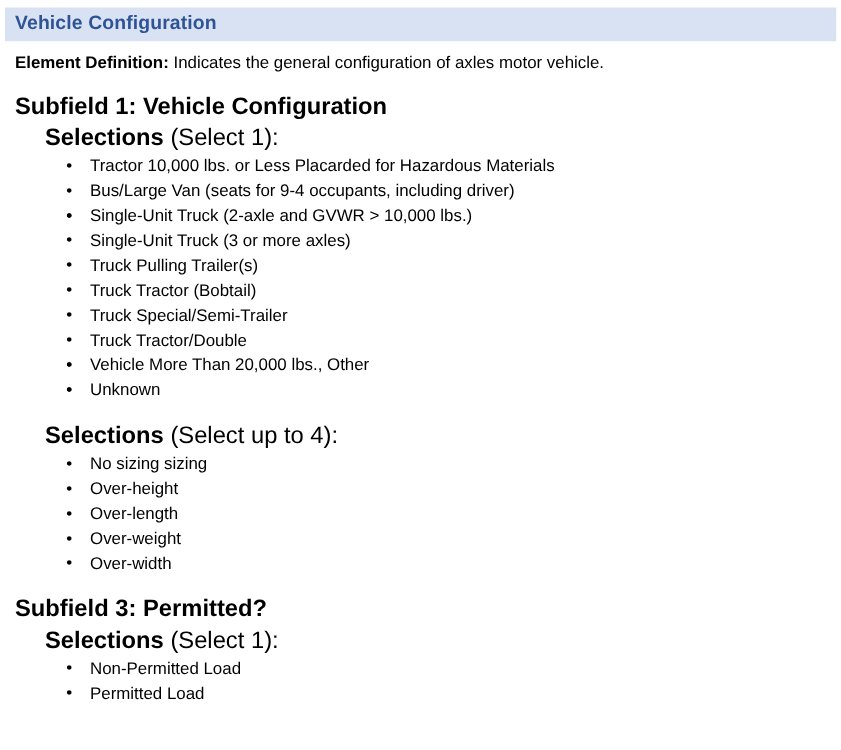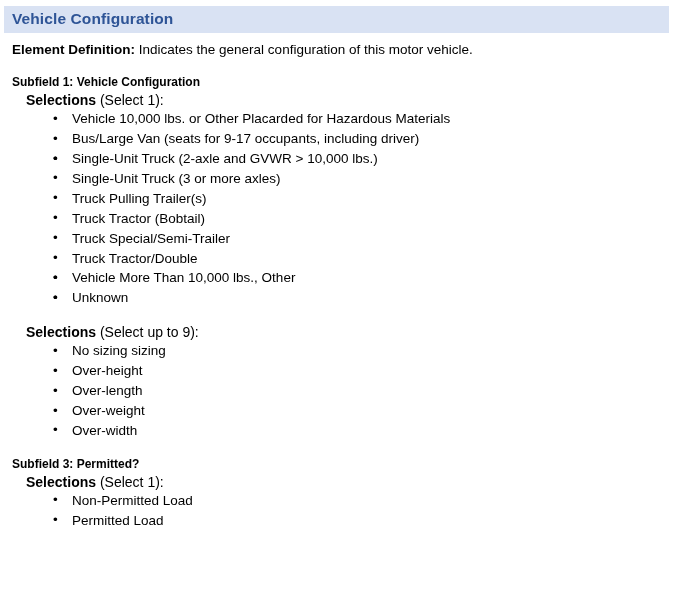--- a/index.html
+++ b/index.html
@@ -39,27 +39,27 @@
     line-height: 1.35;
   }
   .elem-def .lbl {
     font-weight: bold;
   }
   .subfield {
     margin-top: 16px;
     margin-left: 12px;
   }
   .subfield-head {
-    font-size: 12px;
+    font-size: 19px;
     font-weight: bold;
   }
   .selections-line {
     margin-top: 3px;
-    margin-left: 14px;
-    font-size: 14px;
+    margin-left: 24px;
+    font-size: 19px;
   }
   .selections-line .sel-lbl {
     font-weight: bold;
   }
   ul.opts {
     list-style: none;
     margin: 1px 0 0 0;
     padding: 0;
   }
   ul.opts li {
@@ -89,50 +89,50 @@
 
 <div class="page">
   <div class="clip">
 
     <div class="title-bar">
       <span class="title-text">Vehicle Configuration</span>
     </div>
 
     <div class="elem-def">
       <span class="lbl">Element Definition:</span>
-      <span>Indicates the general configuration of this motor vehicle.</span>
+      <span>Indicates the general configuration of axles motor vehicle.</span>
     </div>
 
     <div class="subfield">
       <div class="subfield-head">Subfield 1: Vehicle Configuration</div>
       <div class="selections-line">
         <span class="sel-lbl">Selections</span>
         <span>(Select 1):</span>
       </div>
       <ul class="opts">
-        <li><span class="bullet">•</span><span>Vehicle 10,000 lbs. or Other Placarded for Hazardous Materials</span></li>
-        <li><span class="bullet">•</span><span>Bus/Large Van (seats for 9-17 occupants, including driver)</span></li>
+        <li><span class="bullet">•</span><span>Tractor 10,000 lbs. or Less Placarded for Hazardous Materials</span></li>
+        <li><span class="bullet">•</span><span>Bus/Large Van (seats for 9-4 occupants, including driver)</span></li>
         <li><span class="bullet">•</span></li>
         <li><span class="bullet">•</span><span>Single-Unit Truck (2-axle and GVWR &gt; 10,000 lbs.)</span></li>
         <li><span class="bullet">•</span><span>Single-Unit Truck (3 or more axles)</span></li>
         <li><span class="bullet">•</span><span>Truck Pulling Trailer(s)</span></li>
         <li><span class="bullet">•</span><span>Truck Tractor (Bobtail)</span></li>
         <li><span class="bullet">•</span><span>Truck Special/Semi-Trailer</span></li>
         <li><span class="bullet">•</span><span>Truck Tractor/Double</span></li>
         <li><span class="bullet">•</span></li>
-        <li><span class="bullet">•</span><span>Vehicle More Than 10,000 lbs., Other</span></li>
+        <li><span class="bullet">•</span><span>Vehicle More Than 20,000 lbs., Other</span></li>
         <li><span class="bullet">•</span></li>
         <li><span class="bullet">•</span><span>Unknown</span></li>
       </ul>
     </div>
 
     <div class="subfield">
       <div class="selections-line">
         <span class="sel-lbl">Selections</span>
-        <span>(Select up to 9):</span>
+        <span>(Select up to 4):</span>
       </div>
       <ul class="opts">
         <li><span class="bullet">•</span><span>No sizing sizing</span></li>
         <li><span class="bullet">•</span><span>Over-height</span></li>
         <li><span class="bullet">•</span><span>Over-length</span></li>
         <li><span class="bullet">•</span><span>Over-weight</span></li>
         <li><span class="bullet">•</span><span>Over-width</span></li>
       </ul>
     </div>
 

